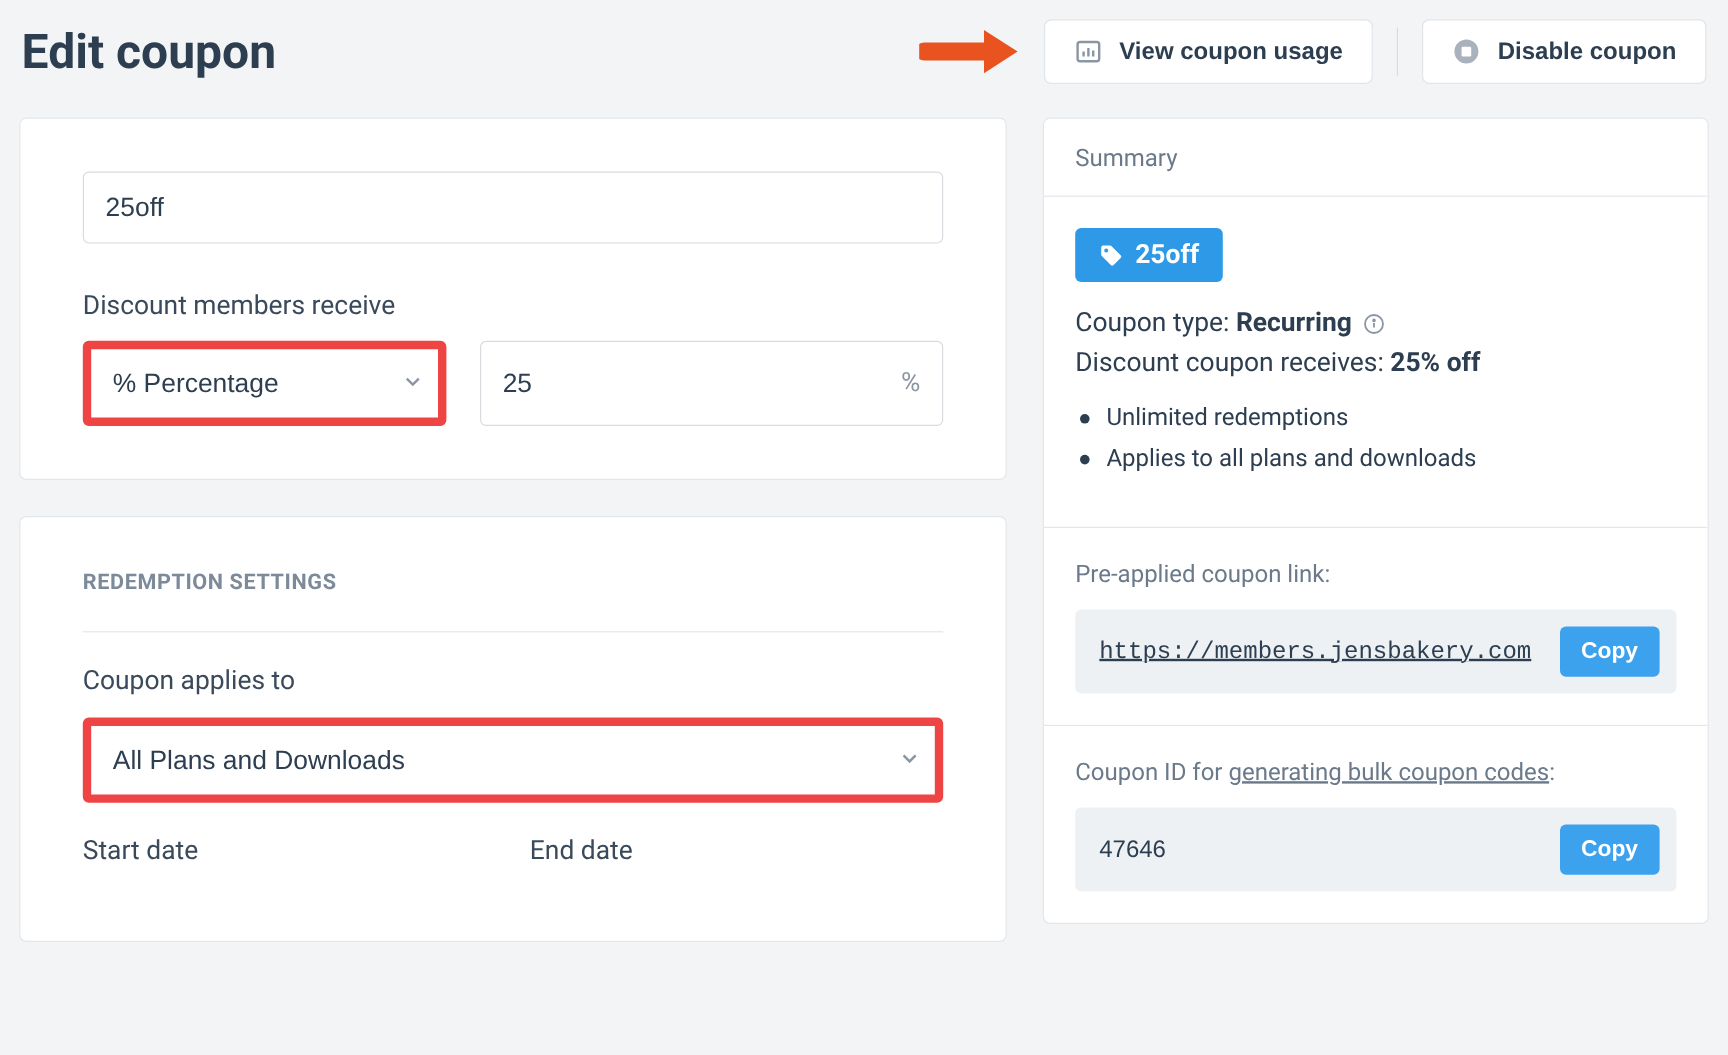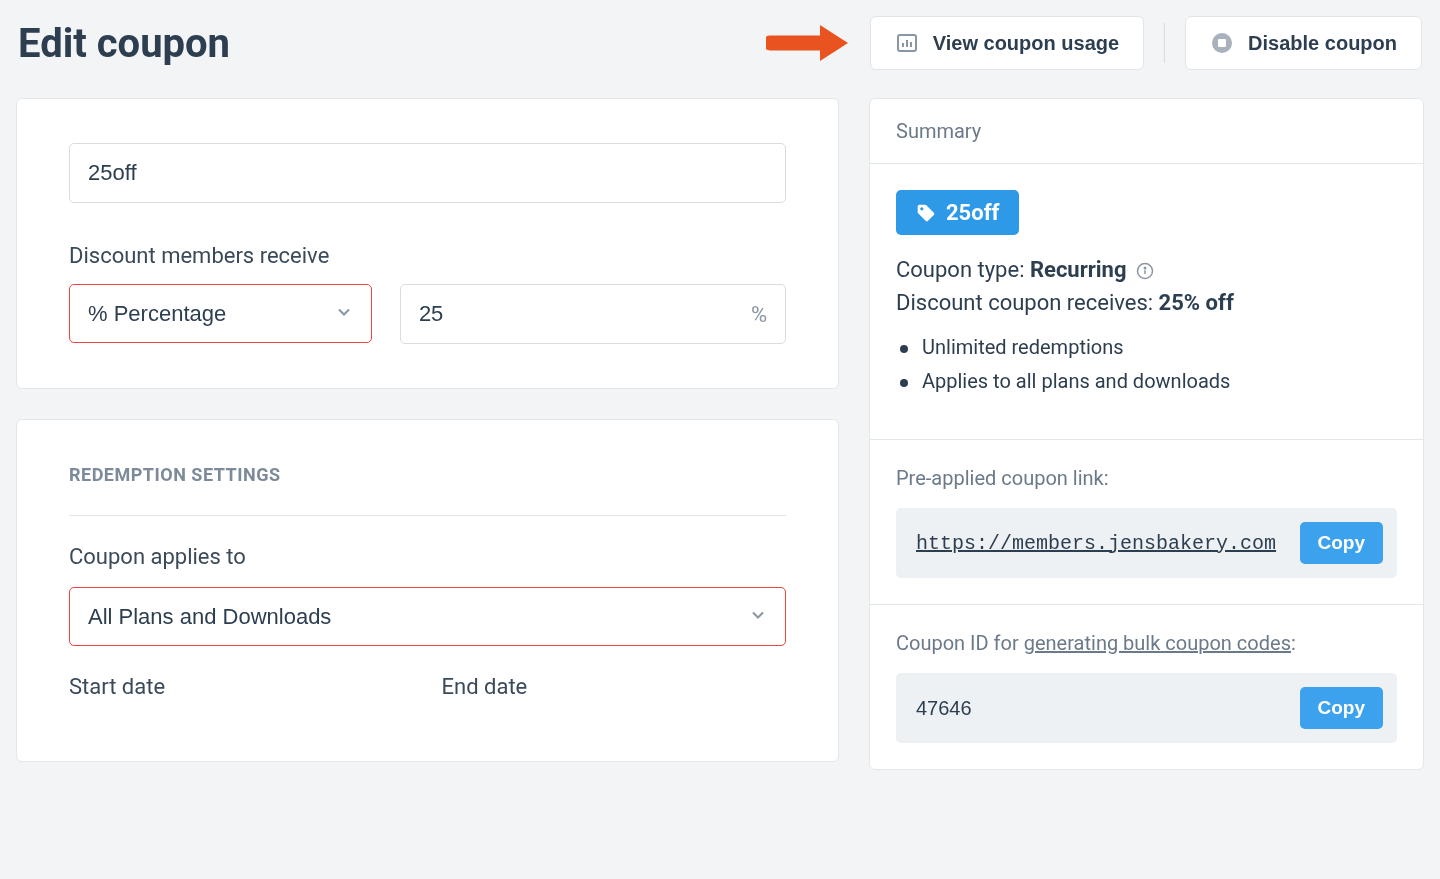--- a/index.html
+++ b/index.html
@@ -100,21 +100,21 @@
       display: flex;
       gap: 28px;
     }
     .select-wrap {
       position: relative;
       flex: 1;
     }
     .select-wrap select {
       appearance: none;
       width: 100%;
-      border: 1px solid #ef4444;
+      border: 7px solid #ef4444;
       border-radius: 5px;
       padding: 16px 18px;
       font-size: 22px;
       color: #2c3e50;
       background: #fff;
       outline: none;
     }
     .select-wrap .chevron {
       position: absolute;
       right: 18px;

